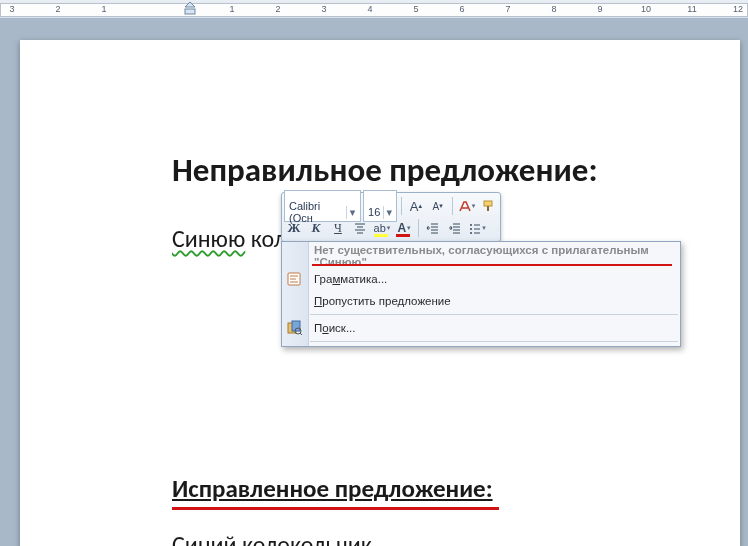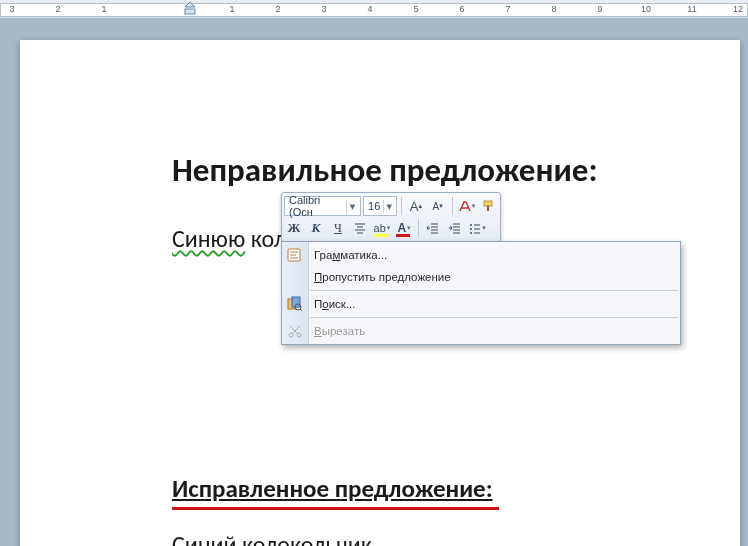--- a/index.html
+++ b/index.html
@@ -114,21 +114,21 @@
     padding: 2px;
     font-size: 11px;
   }
   .mt-row { display:flex; align-items:center; gap:2px; height:22px; }
   .mt-combo {
     border: 1px solid #a9bdd3;
     background: #fff;
     height: 18px;
     display:flex;
     align-items:center;
-    padding: 0 2px 0 4px;
+    padding: 12px 2px 0 4px;
     font-size: 11px;
     color: #2a3a55;
   }
   .mt-combo .arrow {
     width: 12px; text-align:center; color:#5a6d84;
     border-left: 1px solid #c7d4e2;
     margin-left: 3px;
   }
   .mt-font { width: 70px; }
   .mt-size { width: 26px; justify-content:center;align-items:center; }
@@ -325,20 +325,24 @@
             <path d="M6 4h6M6 8h6M6 12h6" stroke="#3a4a5f" stroke-width="1.2"></path>
           </svg>
           <span style="font-size:7px;color:#5a6d84">▾</span>
       </div>
     </div>
   </div>
 
   <div class="ctx-menu">
     <div class="ctx-icon-col"></div>
 
+    <div class="ctx-err">
+      <span>Нет существительных, согласующихся с прилагательным "Синюю".</span>
+      <div class="ctx-err-under"></div>
+    </div>
 
     <div class="ctx-item">
       <span class="ctx-icon">
         <svg width="16" height="16">
             <rect x="1" y="2" width="12" height="12" rx="1" fill="#fff" stroke="#c07844"></rect>
             <path d="M3 5h8M3 8h6M3 11h8" stroke="#c07844" stroke-width="1"></path>
           </svg>
       </span>
       <span>Гра<span class="u">м</span>матика...</span>
     </div>
@@ -351,24 +355,14 @@
         <svg width="16" height="16">
             <rect x="1" y="3" width="8" height="10" fill="#e8c070" stroke="#a87a2a"></rect>
             <rect x="5" y="1" width="8" height="10" fill="#7aa5d8" stroke="#3a6aa0"></rect>
             <circle cx="11" cy="11" r="3" fill="none" stroke="#555"></circle>
             <path d="M13 13l2 2" stroke="#555"></path>
           </svg>
       </span>
       <span>П<span class="u">о</span>иск...</span>
     </div>
     <div class="ctx-sep"></div>
-    <div class="ctx-item disabled">
-      <span class="ctx-icon">
-        <svg width="16" height="16" opacity=".45">
-            <circle cx="4" cy="12" r="2" fill="none" stroke="#666"></circle>
-            <circle cx="12" cy="12" r="2" fill="none" stroke="#666"></circle>
-            <path d="M5 11L13 3M11 11L3 3" stroke="#666"></path>
-          </svg>
-      </span>
-      <span><span class="u">В</span>ырезать</span>
-    </div>
   </div>
 </div>
 
 </body></html>

